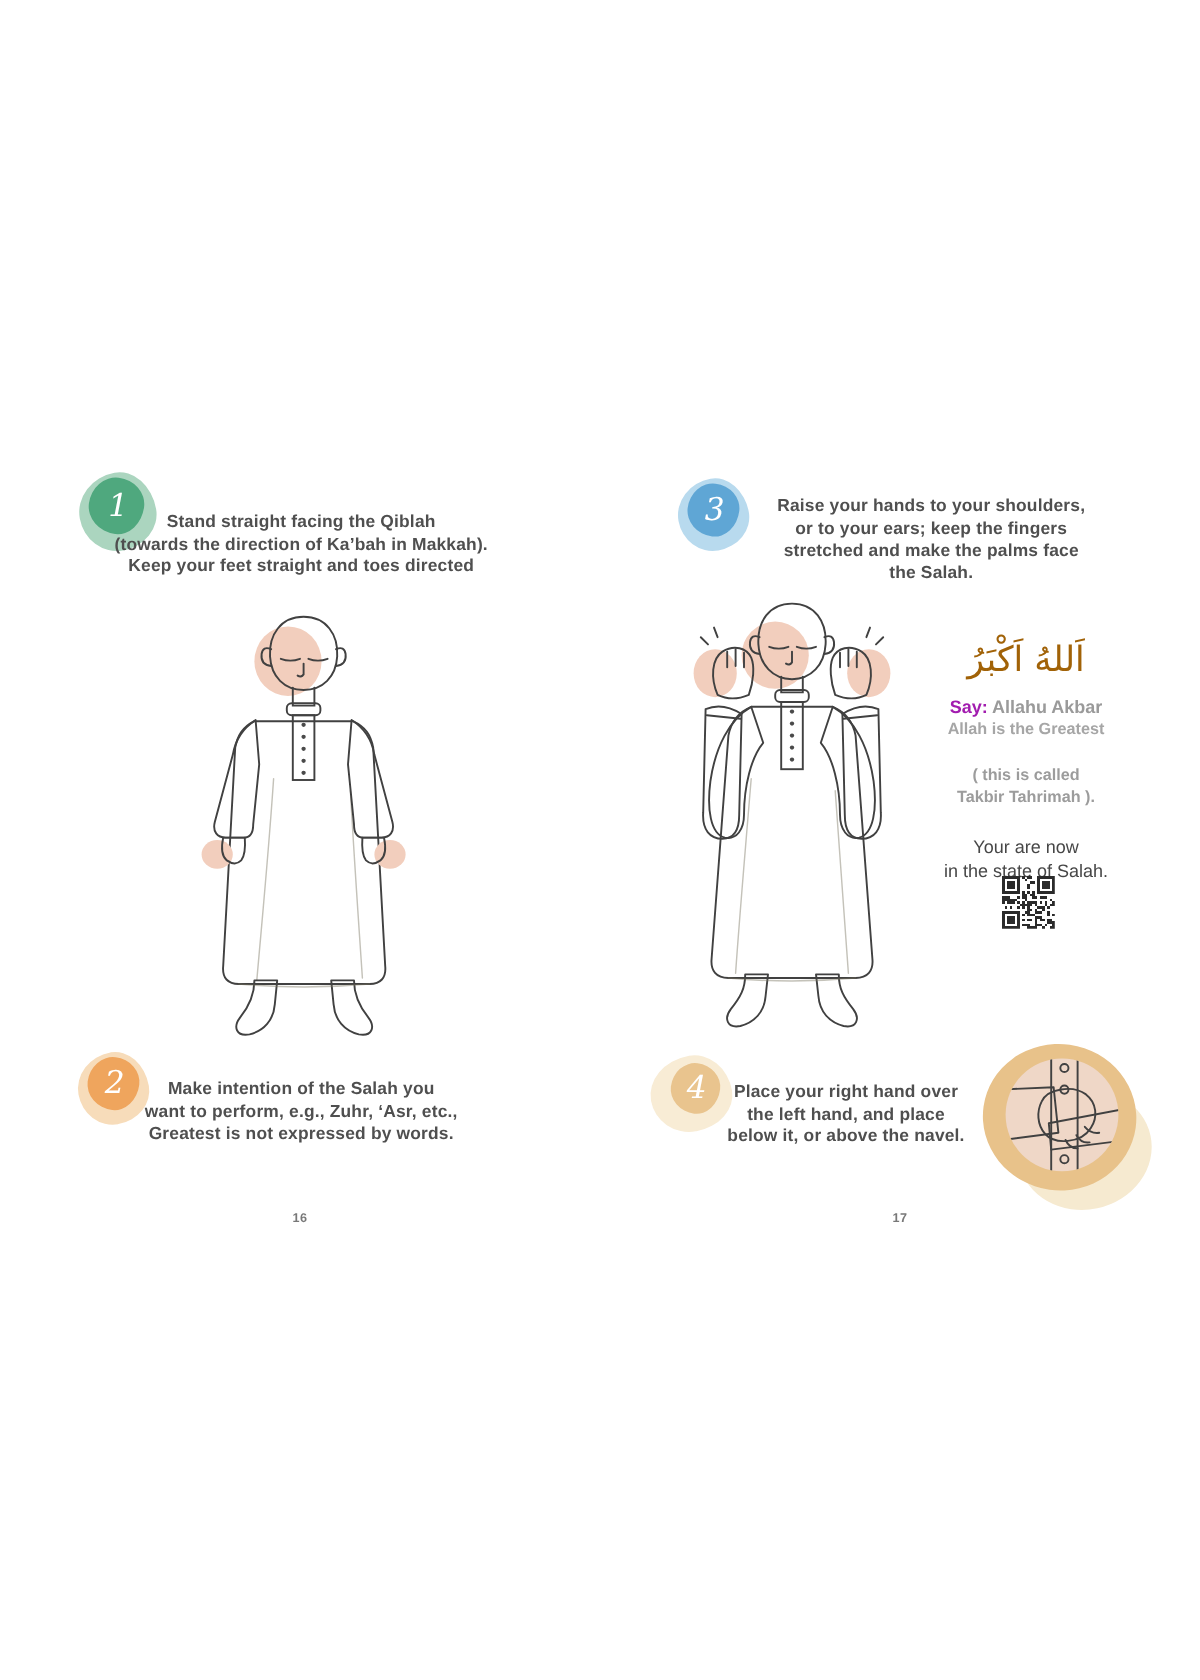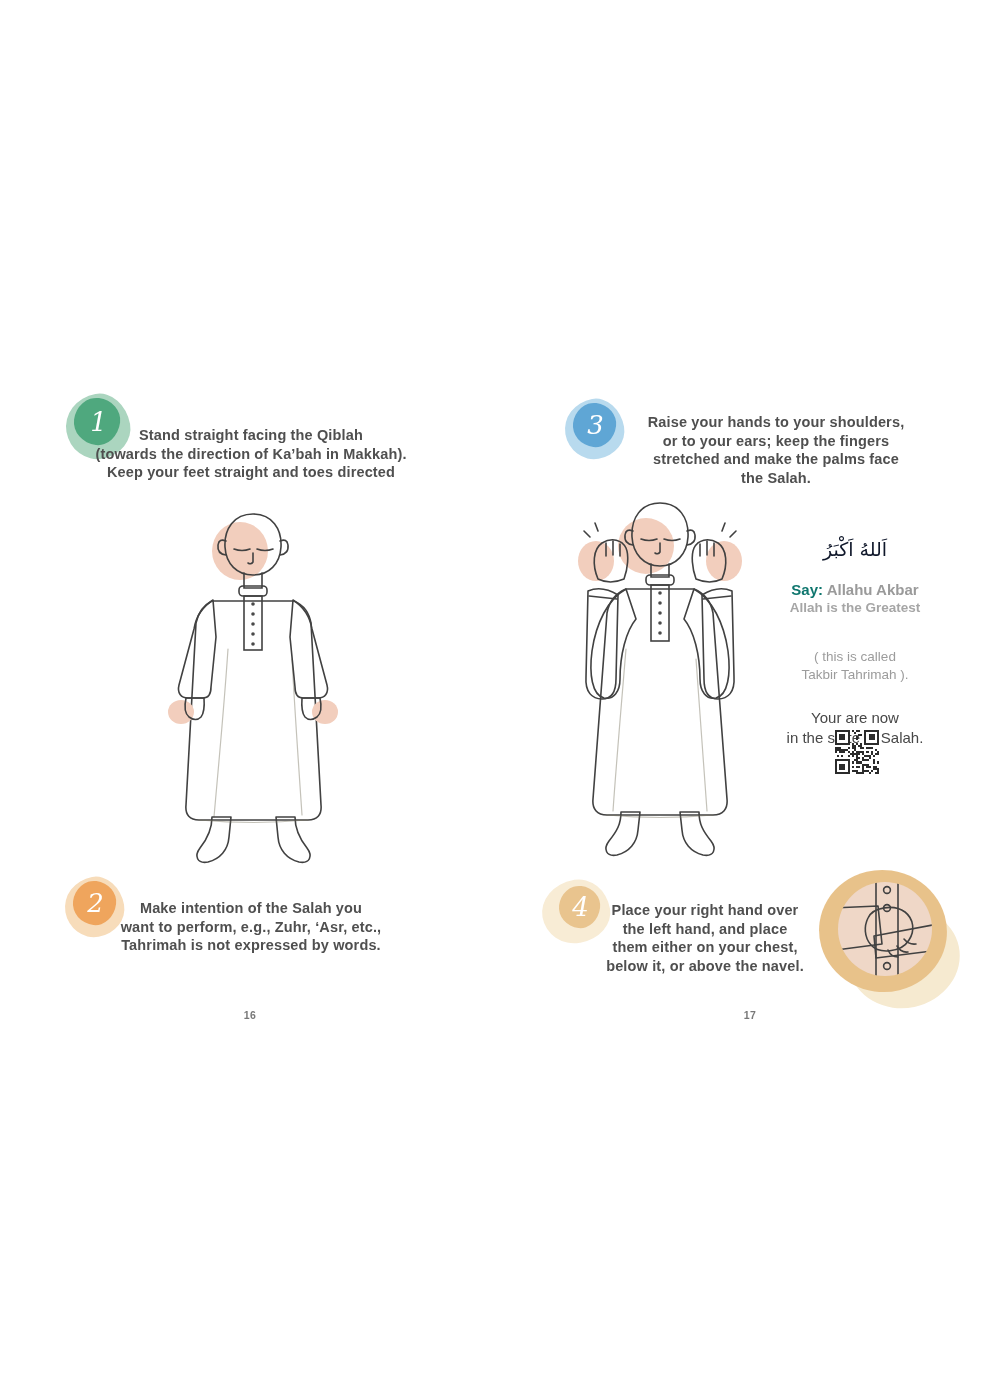--- a/index.html
+++ b/index.html
@@ -37,27 +37,27 @@
     font-size:14.5px;line-height:18.6px;letter-spacing:0.15px;
   }
   #text1{left:55px;top:426px;width:392px;}
   #text2{left:55px;top:899px;width:392px;}
   #text3{left:580px;top:413px;width:392px;}
   #text4{left:550px;top:901px;width:310px;}
 
   
   #takbir{left:762px;top:526px;width:186px;text-align:center;}
   .arabic{
-    font-family:"DejaVu Sans", sans-serif;direction:rtl;color:#0f172a;
-    font-size:19px;line-height:46px;height:48px;
+    font-family:"DejaVu Sans", sans-serif;direction:rtl;color:#a16207;
+    font-size:29px;line-height:46px;height:48px;
   }
   .say-line{margin-top:6px;font-size:15px;font-weight:700;color:#9a9a9a;line-height:19px;}
-  .say-line .say-label{color:#0f766e;margin-top:14px;}
+  .say-line .say-label{color:#a21caf;margin-top:14px;}
   .translation{margin-top:0;font-size:13.5px;font-weight:700;color:#a6a6a6;line-height:17px;}
-  .note{margin-top:32px;font-size:13.5px;font-weight:400;color:#9c9c9c;line-height:17.5px;}
+  .note{margin-top:21px;font-size:13.5px;font-weight:700;color:#9c9c9c;line-height:17.5px;}
   .state{margin-top:25px;font-size:15px;font-weight:400;color:#474747;line-height:20px;}
 
   
   #qr{left:835px;top:730px;width:44px;height:44px;}
   #qr svg{width:100%;height:100%;shape-rendering:crispEdges;}
 
   
   .pagenum{position:absolute;width:200px;text-align:center;font-size:10.5px;color:#787878;font-weight:700;letter-spacing:0.5px;}
   #pg16{left:150px;top:1009px;}
   #pg17{left:650px;top:1009px;}
@@ -127,21 +127,21 @@
 </svg>
 
 <div class="blob" id="blob2">
   <div class="light"></div>
   <div class="dark"></div>
   <div class="num">2</div>
 </div>
 <div class="step-text" id="text2">
   <div>Make intention of the Salah you</div>
   <div>want to perform, e.g., Zuhr, ‘Asr, etc.,</div>
-  <div>Tahrimah is not expressed by words.</div>
+  <div>Greatest is not expressed by words.</div>
 </div>
 <div class="pagenum" id="pg16">16</div>
 
 <div class="blob" id="blob3">
   <div class="light"></div>
   <div class="dark"></div>
   <div class="num">3</div>
 </div>
 <div class="step-text" id="text3">
   <div>Raise your hands to your shoulders,</div>
@@ -339,21 +339,20 @@
 </div>
 
 <div class="blob" id="blob4">
   <div class="light"></div>
   <div class="dark"></div>
   <div class="num">4</div>
 </div>
 <div class="step-text" id="text4">
   <div>Place your right hand over</div>
   <div>the left hand, and place</div>
-  <div>them either on your chest,</div>
   <div>below it, or above the navel.</div>
 </div>
 
 <svg class="abs" id="hands" viewBox="0 0 154 154">
   <ellipse cx="94" cy="96" rx="56" ry="50" fill="#f6ead0" transform="rotate(-12 94 96)"></ellipse>
   <ellipse cx="73" cy="69" rx="64" ry="61" fill="#e8c28a" transform="rotate(8 73 69)"></ellipse>
   <circle cx="75" cy="67" r="47" fill="#efd7c7"></circle>
   <clipPath id="medclip">
       <circle cx="75" cy="67" r="47"></circle>
     </clipPath>

